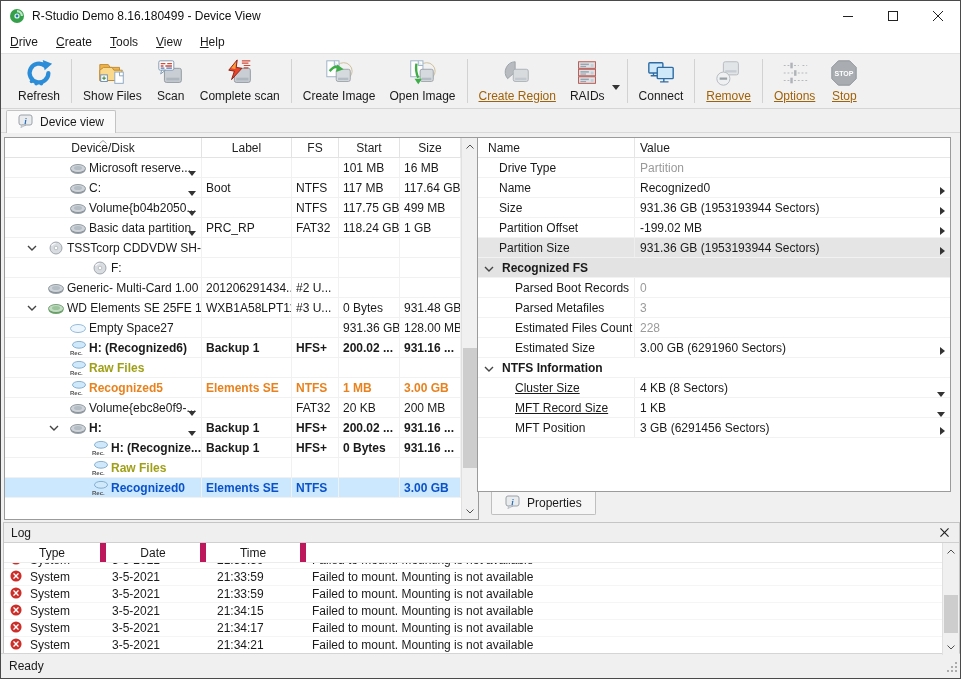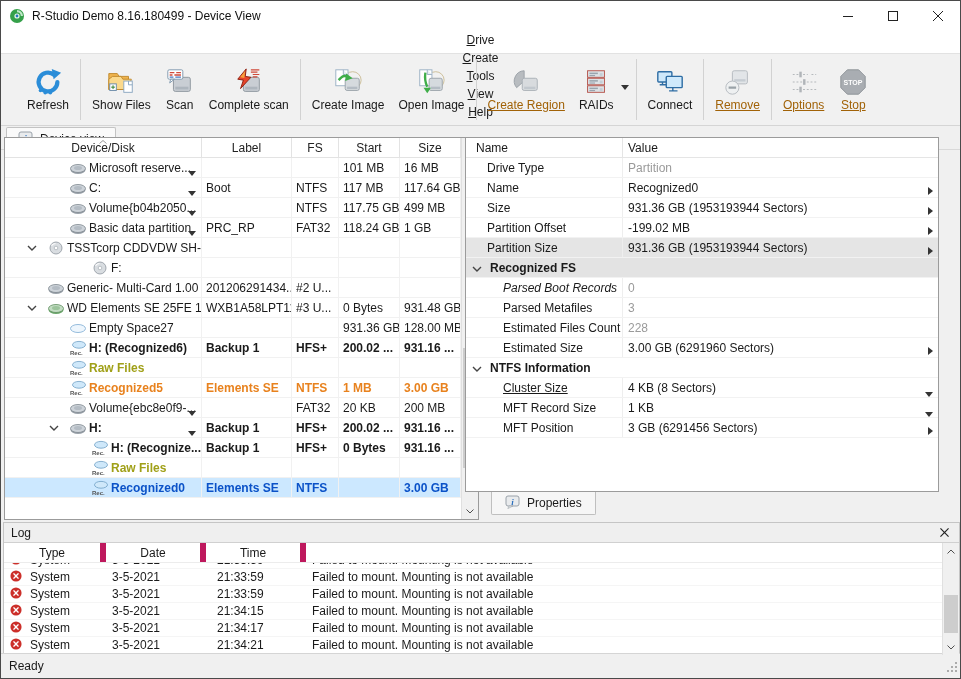--- a/index.html
+++ b/index.html
@@ -10,48 +10,48 @@
 
   
   .titlebar { height:30px; background:#ffffff; display:flex; align-items:center; padding-left:8px; }
   .titlebar .appicon { width:16px; height:16px; margin-right:7px; }
   .titlebar .title { font-size:12px; color:#111; }
   .wincontrols { margin-left:auto; display:flex; height:100%; }
   .winbtn { width:45px; height:100%; display:flex; align-items:center; justify-content:center; }
   .winbtn svg { width:10px; height:10px; }
 
   
-  .menubar { height:22px; background:#ffffff; display:flex; align-items:center;flex-direction:column; }
+  .menubar { height:22px; background:#ffffff; display:flex; align-items:center; }
   .menuitem { padding:2px 9px; cursor:default; }
   .menuitem u { text-decoration:underline; }
 
   
-  .toolbar { height:73px; background:#f1f1f1; border-top:1px solid #e2e2e2;
-             border-bottom:1px solid #d5d5d5; display:flex; align-items:stretch; padding:1px 19px; }
+  .toolbar { height:56px; background:#f1f1f1; border-top:1px solid #e2e2e2;
+             border-bottom:1px solid #d5d5d5; display:flex; align-items:stretch; padding:1px 10px; }
   .tbtn { position:relative; display:flex; flex-direction:column; align-items:center;
           justify-content:center; padding:2px 7px 3px 7px; color:#1a1a1a; }
   .tbtn .ticon { width:30px; height:30px; margin-bottom:1px; }
   .tbtn .ticon svg { width:100%; height:100%; }
   .tbtn.disabled { color:#a16207;text-decoration:underline; }
   .tbtn.has-drop { padding-right:18px; }
   .tbtn .tdrop { position:absolute; right:3px; top:24px; }
   .tsep { width:1px; background:#d2d2d2; margin:4px 4px; }
 
   
   .tabrow { height:24px; background:#f0f0f0; border-bottom:1px solid #d9d9d9;
             display:flex; align-items:flex-end; padding-left:5px; }
   .vtab { display:flex; align-items:center; gap:6px; height:23px; padding:0 11px;
           background:#fafafa; border:1px solid #c3c3c3; border-bottom:none;
           border-radius:2px 2px 0 0; margin-bottom:-1px; }
   .vtab svg { width:16px; height:14px; }
 
   
   .tree-panel { position:absolute; left:3px; top:136px; width:475px; height:383px;
                 background:#fff; border:1px solid #9b9b9b; }
-  .props-panel { position:absolute; left:464px; top:136px; width:474px; height:355px;
+  .props-panel { position:absolute; left:476px; top:136px; width:474px; height:355px;
                  background:#fff; border:1px solid #9b9b9b; }
   .props-tab { position:absolute; left:490px; top:491px; height:23px; display:flex;
                align-items:center; gap:6px; padding:0 13px; background:#f6f6f6;
                border:1px solid #bfbfbf; border-top:none; border-radius:0 0 2px 2px; }
   .props-tab svg { width:16px; height:14px; }
 
   
   .tree-inner { position:absolute; inset:0; overflow:hidden; }
   .tree-header { display:flex; height:20px; align-items:center; border-bottom:1px solid #e3e3e3; }
   .thcell { position:relative; height:100%; display:flex; align-items:center; justify-content:center;
@@ -890,21 +890,21 @@
         </div>
         <div class="prow group shaded">
           <span class="gname">
             <span><svg width="10" height="6" viewBox="0 0 10 6">
                 <polyline points="1,1 5,5 9,1" fill="none" stroke="#444" stroke-width="1.4"></polyline>
               </svg></span>
             <span>Recognized FS</span>
           </span>
         </div>
         <div class="prow">
-          <div class="pname" style="padding-left: 37px; font-style: italic;">
+          <div class="pname" style="padding-left: 37px;">
             <span>Parsed Boot Records</span>
           </div>
           <div class="pvalue muted"><span>0</span></div>
         </div>
         <div class="prow">
           <div class="pname" style="padding-left: 37px;">
             <span>Parsed Metafiles</span>
           </div>
           <div class="pvalue muted"><span>3</span></div>
         </div>
@@ -934,21 +934,21 @@
         <div class="prow">
           <div class="pname" style="padding-left: 37px; text-decoration: underline;">
             <span>Cluster Size</span>
           </div>
           <div class="pvalue"><span>4 KB (8 Sectors)</span></div>
           <span class="parrow" style="top: 8px;"><svg width="8" height="5" viewBox="0 0 8 5">
               <polygon points="0,0 8,0 4,5" fill="#333"></polygon>
             </svg></span>
         </div>
         <div class="prow">
-          <div class="pname" style="padding-left: 37px;">
+          <div class="pname" style="padding-left: 37px; text-decoration: underline;">
             <span>MFT Record Size</span>
           </div>
           <div class="pvalue"><span>1 KB</span></div>
           <span class="parrow" style="top: 8px;"><svg width="8" height="5" viewBox="0 0 8 5">
               <polygon points="0,0 8,0 4,5" fill="#333"></polygon>
             </svg></span>
         </div>
         <div class="prow">
           <div class="pname" style="padding-left: 37px;">
             <span>MFT Position</span>

